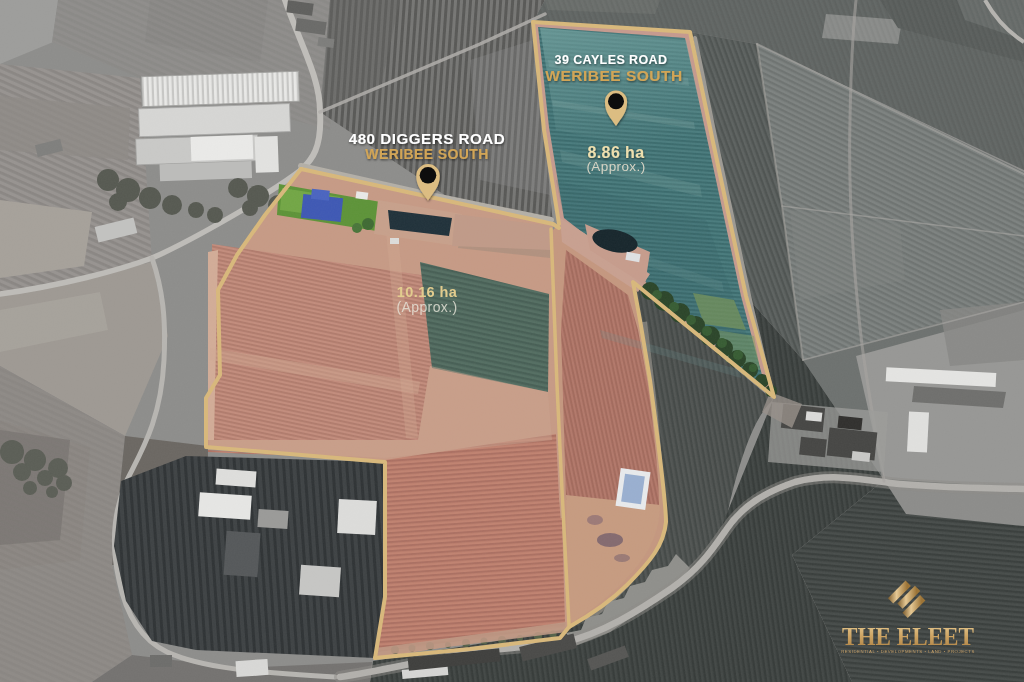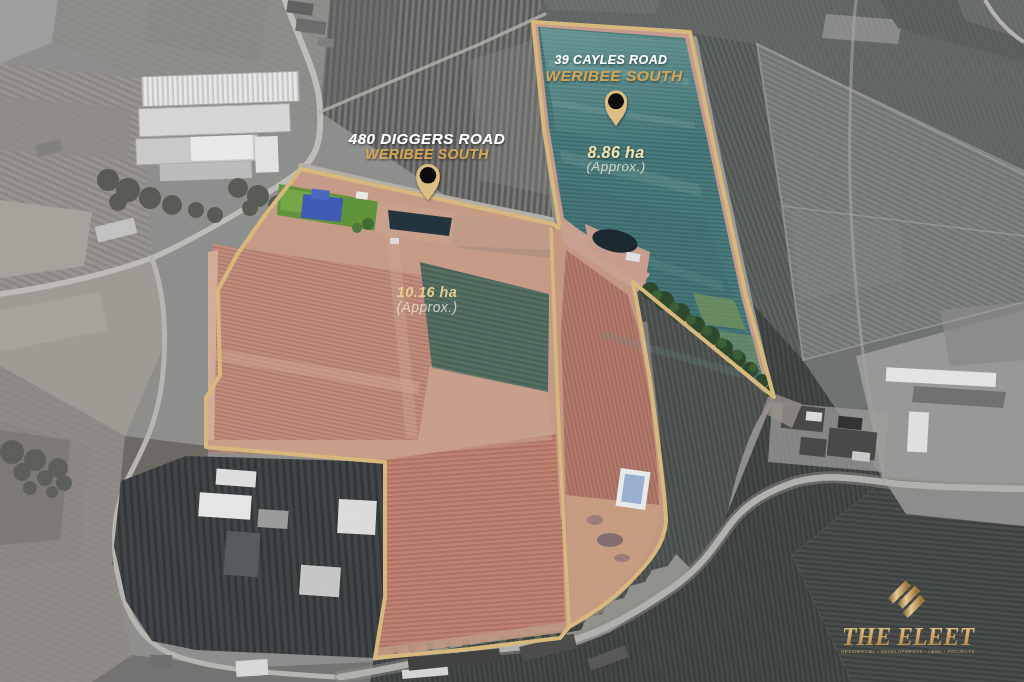--- a/index.html
+++ b/index.html
@@ -1,16 +1,16 @@
 <!DOCTYPE html>
 <html><head>
 <meta charset="utf-8">
 <style>
 html,body{margin:0;padding:0;background:#888;}
-#stage{width:1024px;height:682px;overflow:hidden;position:relative;font-family:"Liberation Sans",sans-serif;font-style:italic;}
+#stage{width:1024px;height:682px;overflow:hidden;position:relative;font-family:"Liberation Sans",sans-serif;}
 </style>
 </head>
 <body>
 <div id="stage">
 <svg width="1024" height="682" viewBox="0 0 1024 682" xmlns="http://www.w3.org/2000/svg">
 <defs>
 
 <pattern id="pGrayV" width="6" height="6" patternUnits="userSpaceOnUse" patternTransform="rotate(4)">
   <rect width="6" height="6" fill="#767674"></rect>
           <rect width="3" height="6" fill="#585856"></rect>

